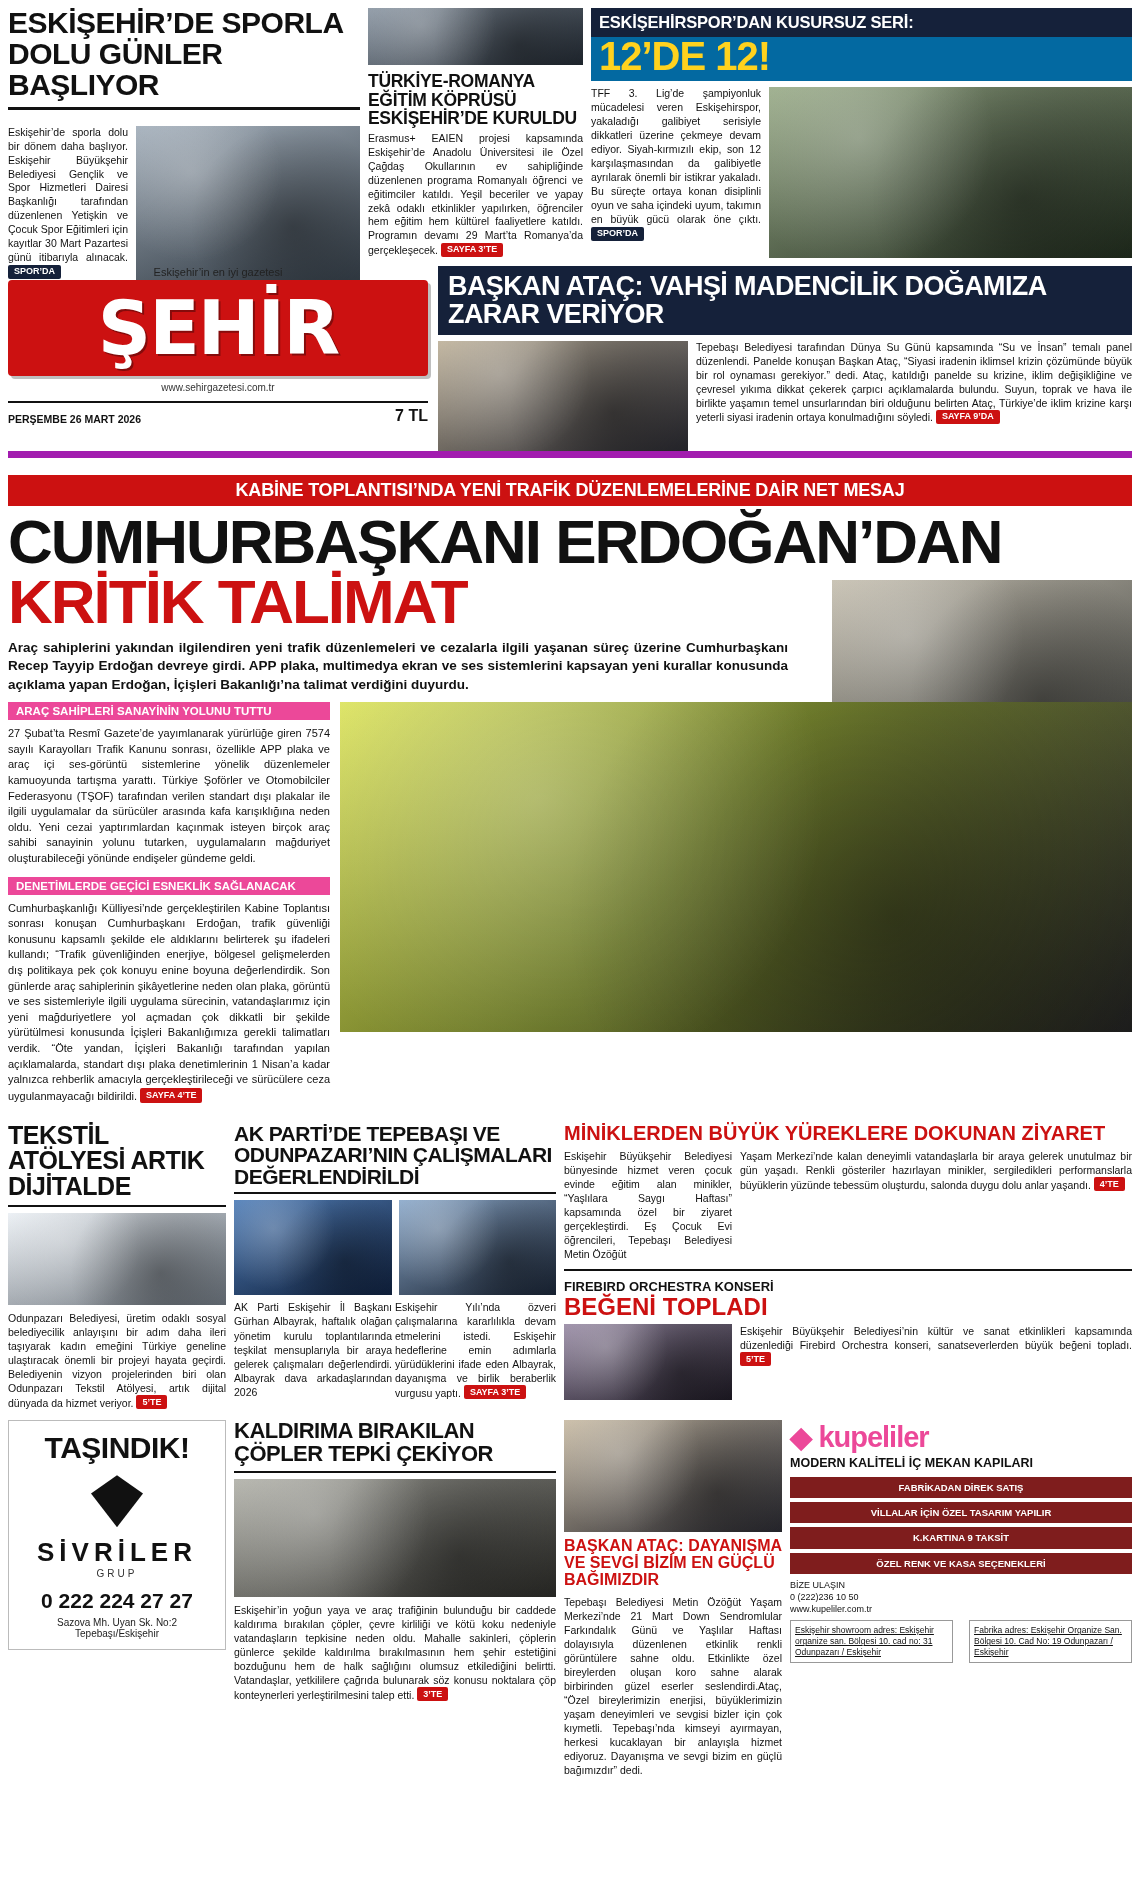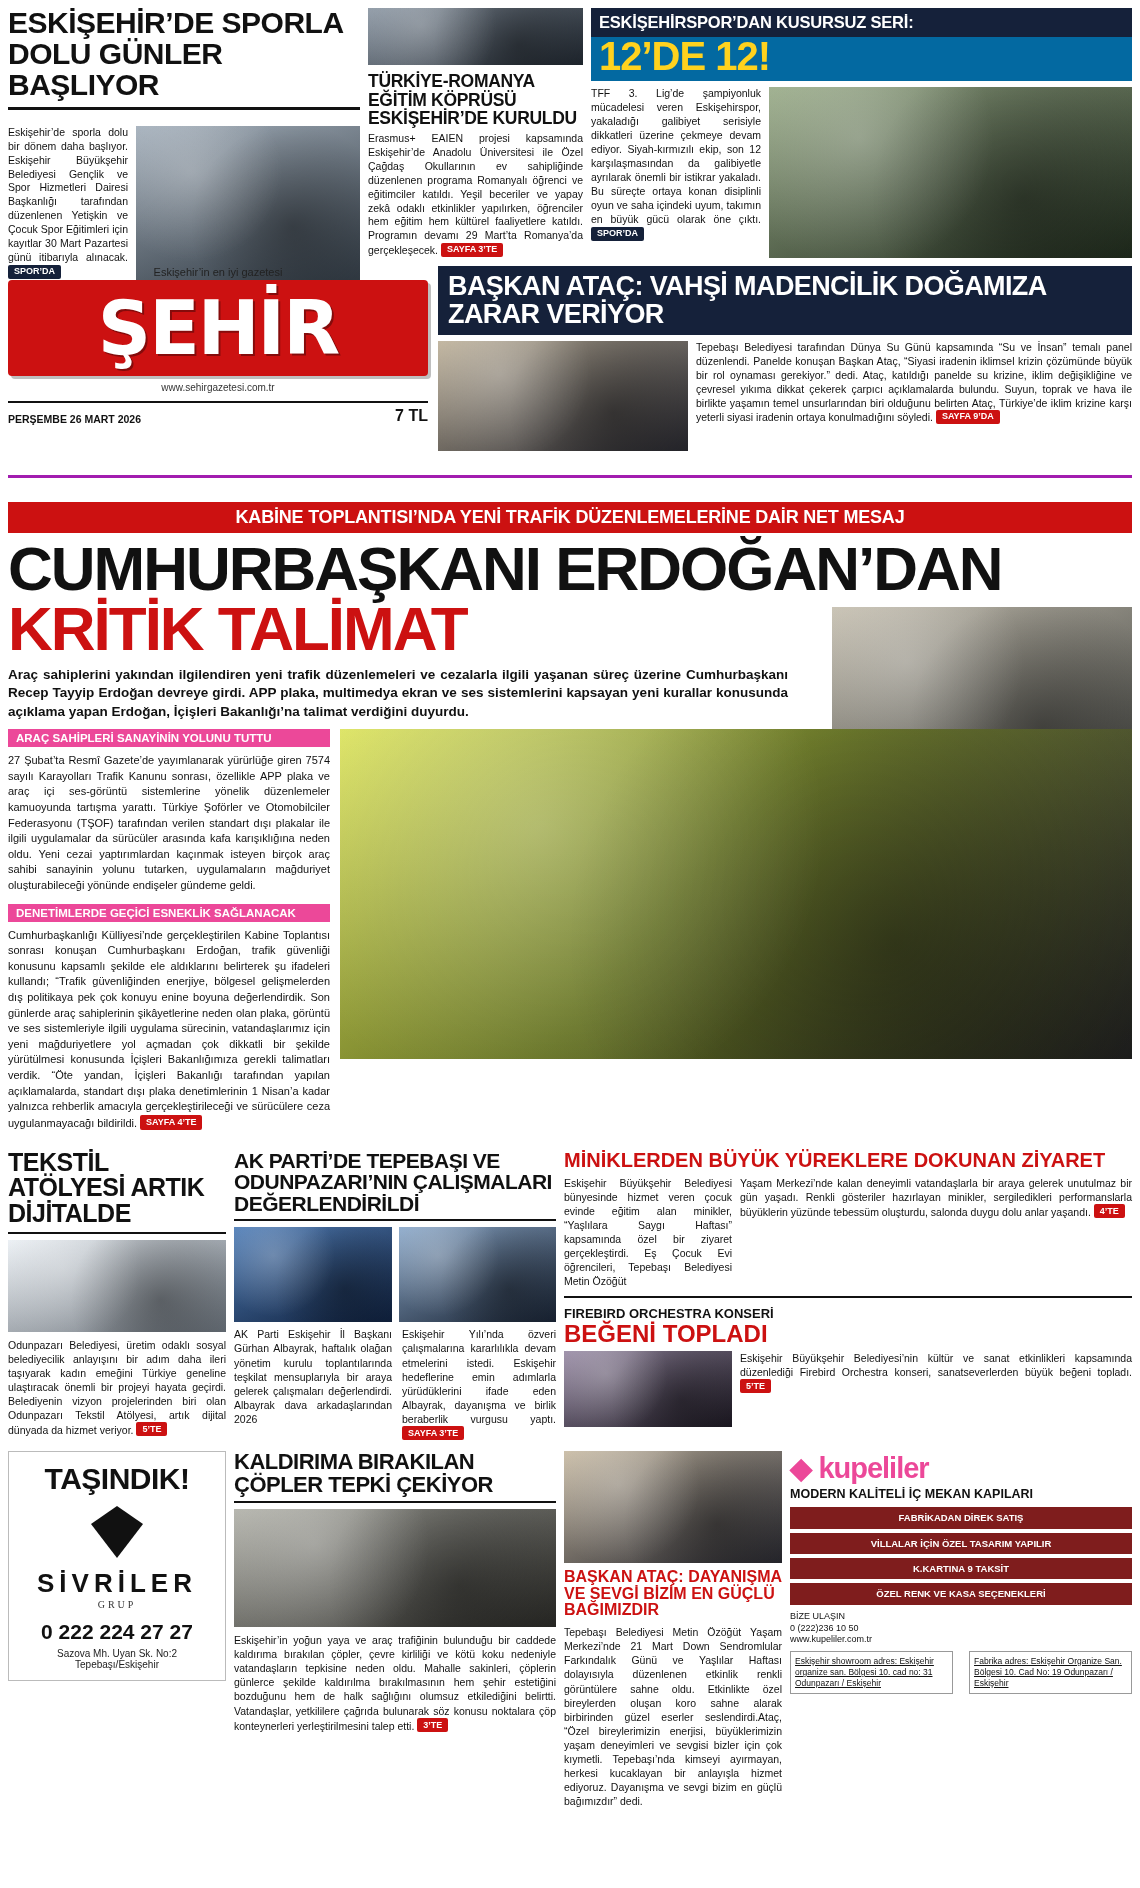--- a/index.html
+++ b/index.html
@@ -80,21 +80,21 @@
   .mast-right { flex:1; display:flex; flex-direction:column; }
   .mast-head {
     background:#15213a; color:#fff; font-size:27px; font-weight:bold;
     line-height:1.05; padding:6px 10px; text-transform:uppercase; letter-spacing:-.6px;
   }
   .mast-right-body { display:flex; gap:8px; margin-top:6px; flex:1; }
   .mast-right-body .ph { width:250px; }
   .mast-right-body .tx { flex:1; font-size:10.5px; line-height:1.33; text-align:justify; }
 
   
-  .main { margin-top:24px; border-top:3px solid #a21caf; padding-top:24px; }
+  .main { margin-top:0; border-top:7px solid #a21caf; padding-top:17px; }
   .kicker {
     background:#cc1111; color:#fff; text-align:center; font-size:18px;
     font-weight:bold; padding:5px 8px; text-transform:uppercase; letter-spacing:-.2px;
   }
   .main-hero { position:relative; margin-top:6px; }
   .main-title {
     font-size:62px; font-weight:bold; line-height:.96; letter-spacing:-2px;
     text-transform:uppercase;
   }
   .main-title .l2 { color:#cc1111; }
@@ -118,21 +118,21 @@
 
   .hl { font-size:25px; font-weight:bold; line-height:1.03; text-transform:uppercase;
     letter-spacing:-.5px; border-bottom:2px solid #111; padding-bottom:5px; }
   .hl-red { color:#cc1111; font-size:20px; font-weight:bold; line-height:1.05;
     text-transform:uppercase; }
   p.small { font-size:10.5px; line-height:1.34; text-align:justify; margin:6px 0 0; }
 
   .ad-box { border:1px solid #bbb; padding:10px; text-align:center; }
   .ad-title { font-size:30px; font-weight:bold; letter-spacing:-.5px; }
   .ad-brand { font-size:26px; font-weight:bold; letter-spacing:5px; margin-top:4px; }
-  .ad-sub { font-size:10px; letter-spacing:3px; color:#333;font-family:Liberation Serif, serif; }
+  .ad-sub { font-size:10px; letter-spacing:3px; color:#333; }
   .ad-phone { font-size:21px; font-weight:bold; margin-top:10px; }
   .ad-addr { font-size:10px; color:#222; margin-top:4px; }
   .diamond { width:52px; height:52px; margin:10px auto; background:#111;
     clip-path:polygon(50% 0,100% 35%,50% 100%,0 35%); }
 
   .kup-head { color:#ec4899; font-size:29px; font-weight:bold; letter-spacing:-1px; }
   .kup-sub { font-size:12.5px; font-weight:bold; line-height:1.15; margin-top:2px; }
   .kup-list { margin-top:6px; }
   .kup-item { background:#7f1d1d; color:#fff; font-size:9.5px; font-weight:bold;
     padding:5px 6px; margin-bottom:4px; text-align:center; line-height:1.2; }
@@ -240,21 +240,21 @@
         <span class="tag">5’TE</span>
       </p>
     </div>
 
     <div class="col-b">
       <div class="hl" style="font-size:21px;">AK PARTİ’DE TEPEBAŞI VE ODUNPAZARI’NIN ÇALIŞMALARI DEĞERLENDİRİLDİ</div>
       <div style="display:flex;gap:7px;margin-top:6px;">
         <div class="photo" style="width:158px;height:95px;background:linear-gradient(150deg,#3b6fb0,#16305c);"></div>
         <div class="photo" style="flex:1;height:95px;background:linear-gradient(150deg,#7fa0c5,#24344d);"></div>
       </div>
-      <div style="display:flex;gap:10px;margin-top:5px;">
+      <div style="display:flex;gap:3px;margin-top:5px;">
         <p class="small" style="width:158px;margin:0;">AK Parti Eskişehir İl Başkanı Gürhan Albayrak, haftalık olağan yönetim kurulu toplantılarında teşkilat mensuplarıyla bir araya gelerek çalışmaları değerlendirdi. Albayrak dava arkadaşlarından 2026</p>
         <p class="small" style="flex:1;margin:0;">
           <span>Eskişehir Yılı’nda özveri çalışmalarına kararlılıkla devam etmelerini istedi. Eskişehir hedeflerine emin adımlarla yürüdüklerini ifade eden Albayrak, dayanışma ve birlik beraberlik vurgusu yaptı.</span>
           <span class="tag">SAYFA 3’TE</span>
         </p>
       </div>
     </div>
 
     <div class="col-c">
       <div>

